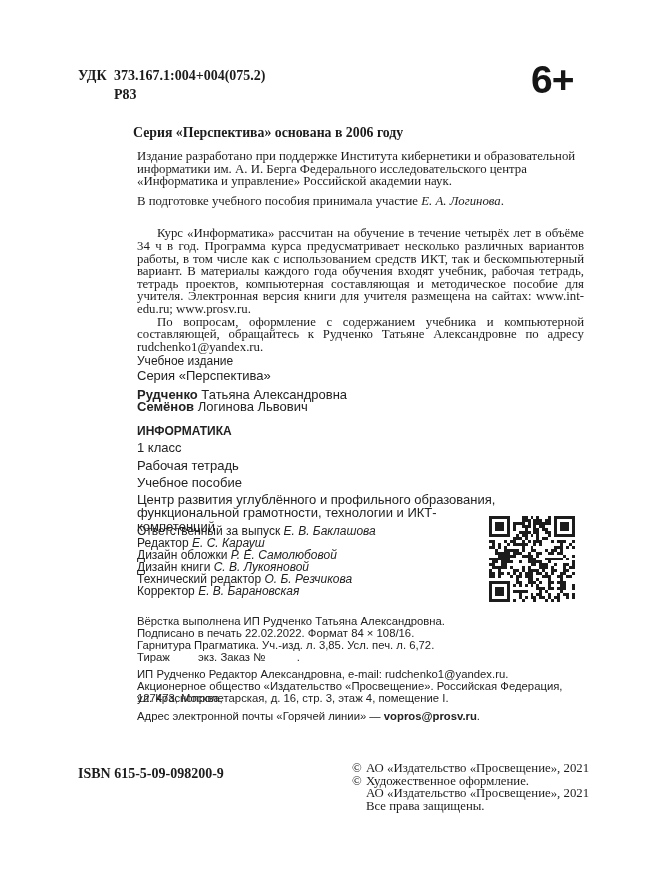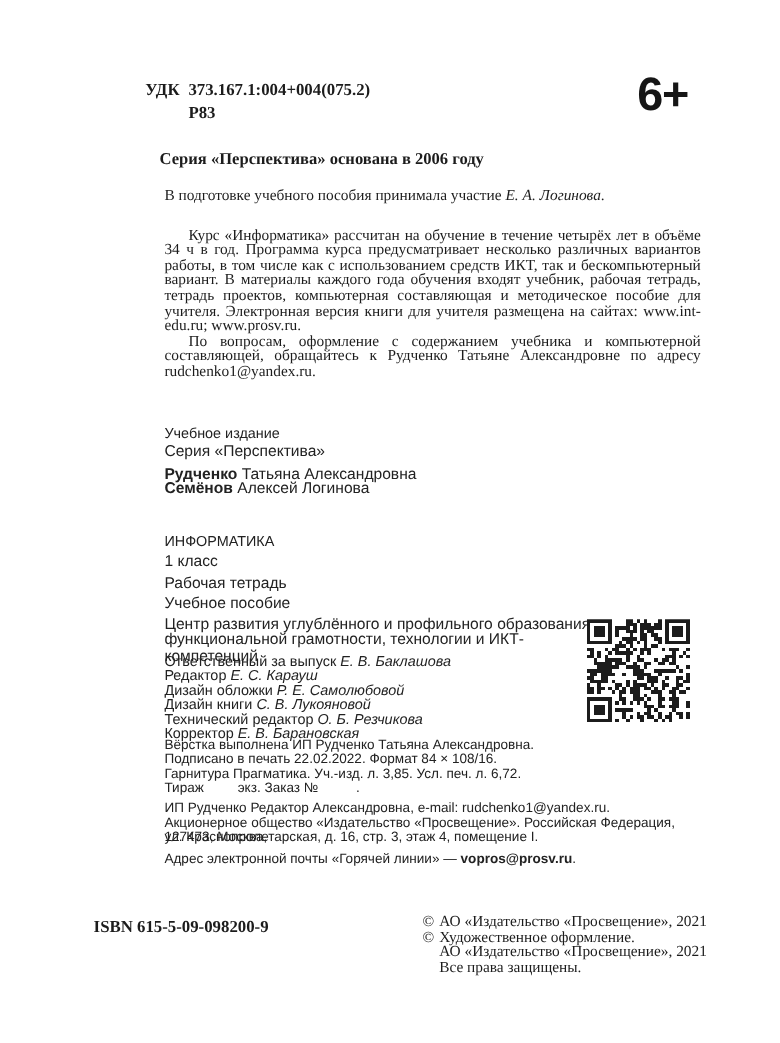--- a/index.html
+++ b/index.html
@@ -4,21 +4,21 @@
 <style>
   html,body{margin:0;padding:0;background:#e9e9e9;}
   .page{
     position:relative;width:650px;height:869px;margin:0 auto;
     background:#ffffff;overflow:hidden;
     font-family:"Liberation Serif","DejaVu Serif",serif;
     color:#1c1c1c;
   }
   
   .udk{position:absolute;left:78px;top:66px;font-size:14px;font-weight:bold;line-height:19px;}
-  .udk .row{display:flex;margin-left:43px;}
+  .udk .row{display:flex;}
   .udk .lbl{width:36px;}
   
   .age{
     position:absolute;left:531px;top:58px;
     font-family:"Liberation Sans","DejaVu Sans",sans-serif;
     font-size:39px;font-weight:bold;color:#161616;letter-spacing:-1px;
   }
   
   .series-heading{position:absolute;left:133px;top:125px;font-size:13.8px;font-weight:bold;}
   
@@ -27,21 +27,21 @@
   .intro .p2{margin-top:7px;}
   .intro .p3{margin-top:20px;}
   .just{text-align:justify;}
   .ind{text-indent:20px;}
   .wide{word-spacing:2.5px;}
   
   .sans{font-family:"Liberation Sans","DejaVu Sans",sans-serif;color:#222;}
   .edition{position:absolute;left:137px;top:355px;width:360px;}
   .edition .l{line-height:1.05;}
   .fs135{font-size:12px;} .fs13{font-size:13px;} .fs12{font-size:12px;}
-  .bold{font-weight:normal;margin-top:20px;}
+  .bold{font-weight:bold;}
   
   .qr{position:absolute;left:489px;top:516px;width:86px;height:86px;}
   .qr svg{display:block;width:86px;height:86px;}
   
   .production{position:absolute;left:137px;top:616px;width:450px;font-size:11.3px;}
   .production .l{line-height:1.06;}
   
   .isbn{position:absolute;left:78px;top:766px;font-size:14px;font-weight:bold;}
   .copyright{position:absolute;left:352px;top:762px;font-size:12.8px;line-height:12.6px;}
   .copyright .row{display:flex;}
@@ -62,33 +62,34 @@
       <span class="lbl"></span>
       <span>Р83</span>
     </div>
   </div>
 
   <div class="age">6+</div>
 
   <div class="series-heading">Серия «Перспектива» основана в 2006 году</div>
 
   <div class="intro">
+    <p class="p1">Издание разработано при поддержке Института кибернетики и образовательной информатики им. А. И. Берга Федерального исследовательского центра «Информатика и управление» Российской академии наук.</p>
     <p class="p2"><span>В подготовке учебного пособия принимала участие</span>
       <i>Е. А. Логинова</i><span>.</span></p>
     <p class="p3 just ind">Курс «Информатика» рассчитан на обучение в течение четырёх лет в объёме 34 ч в год. Программа курса предусматривает несколько различных вариантов работы, в том числе как с использованием средств ИКТ, так и бескомпьютерный вариант. В материалы каждого года обучения входят учебник, рабочая тетрадь, тетрадь проектов, компьютерная составляющая и методическое пособие для учителя. Электронная версия книги для учителя размещена на сайтах: www.int-edu.ru; www.prosv.ru.</p>
     <p class="p4 just ind wide">По вопросам, оформление с содержанием учебника и компьютерной составляющей, обращайтесь к Рудченко Татьяне Александровне по адресу rudchenko1@yandex.ru.</p>
   </div>
 
   <div class="edition sans">
     <div class="l fs135" style="height:14px">Учебное издание</div>
     <div class="l fs13" style="height:19px">Серия «Перспектива»</div>
     <div class="l fs13" style="height:12px"><b>Рудченко</b>
       <span>Татьяна Александровна</span></div>
     <div class="l fs13" style="height:25px"><b>Семёнов</b>
-      <span>Алексей Логинова</span></div>
+      <span>Логинова Львович</span></div>
     <div class="l fs135 bold" style="height:16px">ИНФОРМАТИКА</div>
     <div class="l fs13" style="height:18px">1 класс</div>
     <div class="l fs13" style="height:17px">Рабочая тетрадь</div>
     <div class="l fs13" style="height:17px">Учебное пособие</div>
     <div class="l fs13" style="height:13px">Центр развития углублённого и профильного образования,</div>
     <div class="l fs13" style="height:19px">функциональной грамотности, технологии и ИКТ-компетенций</div>
     <div class="l fs12" style="height:12px"><span>Ответственный за выпуск</span>
       <i>Е. В. Баклашова</i></div>
     <div class="l fs12" style="height:12px"><span>Редактор</span>
       <i>Е. С. Карауш</i></div>

